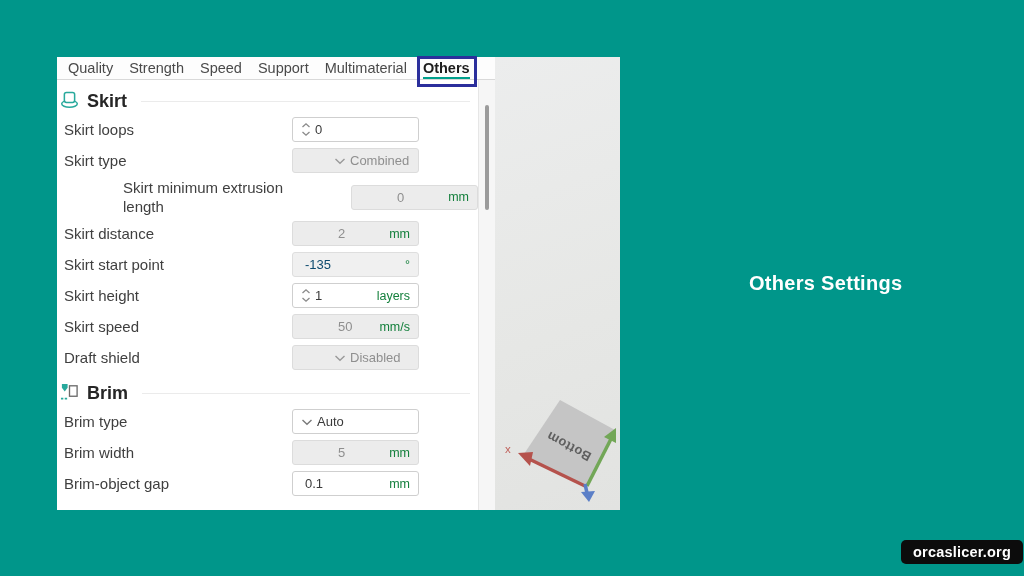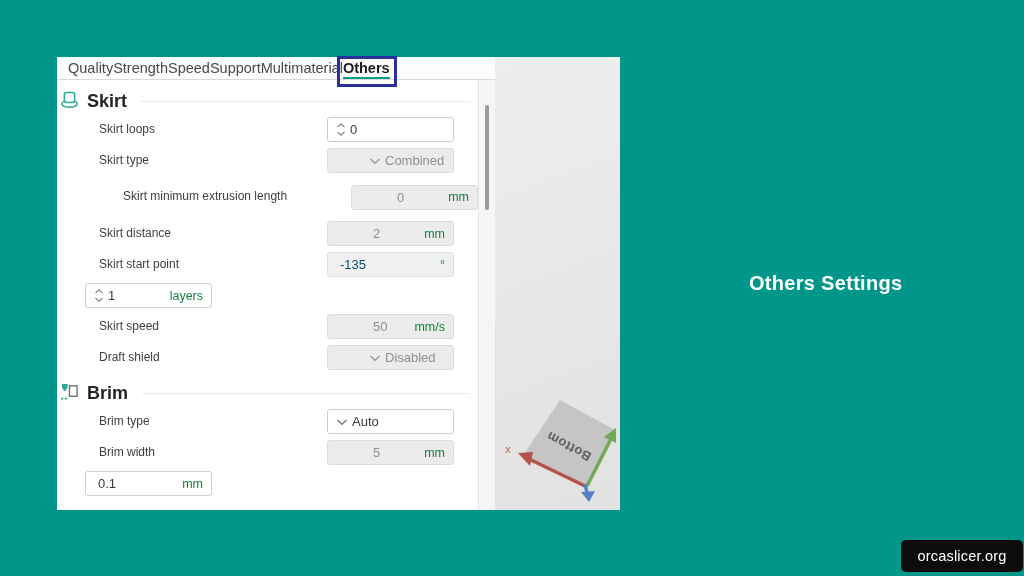--- a/index.html
+++ b/index.html
@@ -5,36 +5,36 @@
   * { margin:0; padding:0; box-sizing:border-box; }
   html,body { width:1024px; height:576px; }
   body { font-family:"Liberation Sans", sans-serif; background:#00968a; position:relative; overflow:hidden; }
   .stage { position:absolute; inset:0; }
 
   
   .panel { position:absolute; left:57px; top:57px; width:563px; height:453px; background:#ffffff; }
 
   
   .tabbar { position:absolute; left:0; top:0; width:438px; height:23px; background:#fdfdfd;
-            border-bottom:1px solid #d9d9d9; display:flex; align-items:center; gap:0; padding-left:11px; }
+            border-bottom:1px solid #d9d9d9; display:flex; align-items:center; gap:16px; padding-left:11px; }
   .tab { font-size:14.5px; color:#4a4a4a; white-space:nowrap; cursor:pointer; position:relative; height:23px;
          display:inline-flex; align-items:center; }
   .tab.active { font-weight:bold; color:#1d1d1d; }
   .tab.active .underline { position:absolute; left:0; right:0; bottom:1px; height:2px; background:#00a08c; }
   .annot-box { position:absolute; left:-6px; right:-7px; top:-1px; height:31px;
                border:3px solid #2b2f9c; pointer-events:none; z-index:5; }
 
   
   .settings { position:absolute; left:0; top:23px; width:421px; bottom:0; background:#ffffff; overflow:hidden; }
   .sec-head { display:flex; align-items:center; gap:8px; padding-left:3px; margin-top:8px; height:26px; }
   .sec-title { font-weight:bold; font-size:18px; color:#262626; }
   .sec-line { flex:1; height:1px; background:#ebebeb; margin-left:6px; margin-right:8px; }
   .row { display:flex; align-items:center; height:31px; }
   .row.tall { height:42px;justify-content:flex-end; }
-  .row-label { width:200px; margin-left:42px; font-size:12px; color:#3f3f3f; line-height:1.3; }
+  .row-label { width:200px; margin-left:7px; font-size:15px; color:#3f3f3f; line-height:1.3; }
   .field { margin-left:28px; width:127px; height:25px; border-radius:3px; display:flex; align-items:center;
            padding:0 8px; font-size:13px; border:1px solid #cfcfcf; background:#ffffff; cursor:text; }
   .field .val { color:#3a3a3a; margin-left:4px; }
   .field .unit { margin-left:auto; color:#15803d; font-size:12.5px; }
   .field.gray { background:#ececec; border-color:#dcdcdc;padding-left:41px; }
   .field.gray .val { color:#8f8f8f; }
   .field.lite { background:#f0f0f0; border-color:#dedede; }
   .field.lite .val { color:#0c4a6e; }
   .spin, .chev { display:inline-flex; align-items:center; }
 
@@ -42,22 +42,22 @@
   .gutter { position:absolute; left:421px; top:23px; width:17px; bottom:0; background:#f6f6f6;
             border-left:1px solid #e6e6e6; }
   .thumb { position:absolute; left:6px; top:25px; width:4px; height:105px; background:#9b9b9b; border-radius:2px; cursor:grab; }
 
   
   .viewport { position:absolute; left:438px; top:0; width:125px; height:453px;
               background:linear-gradient(160deg,#eceded 0%, #e6e7e5 60%, #e2e3e1 100%); }
 
   
   .caption { position:absolute; left:749px; top:272px; color:#ffffff; font-size:20px; font-weight:bold; letter-spacing:.3px; }
-  .watermark { position:absolute; left:901px; top:540px; width:122px; height:32px; background:#0c0c0c;
-               border-radius:5px; color:#ffffff; font-size:14.5px; font-weight:normal;
+  .watermark { position:absolute; left:901px; top:540px; width:122px; height:24px; background:#0c0c0c;
+               border-radius:5px; color:#ffffff; font-size:14.5px; font-weight:bold;
                display:flex; align-items:center; justify-content:center; letter-spacing:.2px; }
 </style>
 </head>
 <body>
 
 <div class="stage">
 
   <div class="panel">
 
     <div class="tabbar">
@@ -130,20 +130,21 @@
 
       <div class="row">
         <div class="row-label">Skirt start point</div>
         <div class="field lite">
           <span class="val">-135</span>
           <span class="unit">°</span>
         </div>
       </div>
 
       <div class="row">
+        <div class="row-label">Skirt height</div>
         <div class="field">
           <span class="spin">
               <svg width="10" height="15" viewBox="0 0 10 15">
                 <polyline points="1.5,5 5,1.8 8.5,5" fill="none" stroke="#8a8a8a" stroke-width="1.3"></polyline>
                 <polyline points="1.5,10 5,13.2 8.5,10" fill="none" stroke="#8a8a8a" stroke-width="1.3"></polyline>
               </svg>
             </span>
           <span class="val">1</span>
           <span class="unit">layers</span>
         </div>
@@ -195,20 +196,21 @@
 
       <div class="row">
         <div class="row-label">Brim width</div>
         <div class="field gray">
           <span class="val">5</span>
           <span class="unit">mm</span>
         </div>
       </div>
 
       <div class="row">
+        <div class="row-label">Brim-object gap</div>
         <div class="field">
           <span class="val">0.1</span>
           <span class="unit">mm</span>
         </div>
       </div>
 
     </div>
 
     <div class="gutter">
       <div class="thumb"></div>

